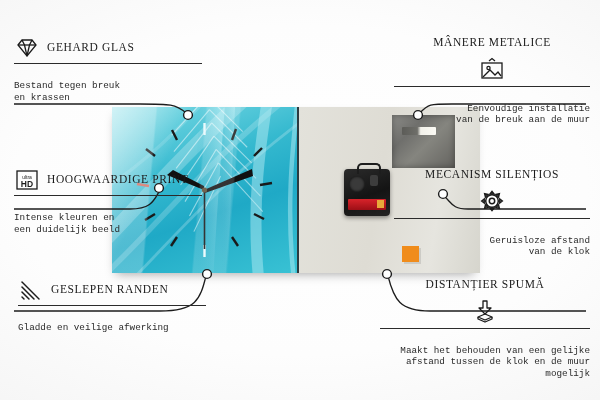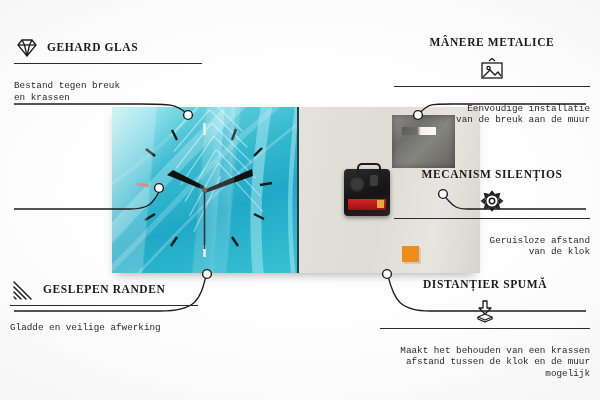--- a/index.html
+++ b/index.html
@@ -12,39 +12,39 @@
     background:
       radial-gradient(ellipse 520px 300px at 300px 190px, #ffffff 0%, #fdfdfd 55%, #f4f4f4 100%);
   }
   
   .feature{position:absolute;}
   .feat-head{display:flex;align-items:center;gap:7px;}
   .feat-head.right{flex-direction:column;justify-content:flex-end;}
   .feat-title{
     font-family:"Liberation Serif", serif;
     font-size:11.5px;letter-spacing:.6px;color:#1b1b1b;
-    line-height:13.5px;font-weight:700;text-transform:uppercase;
+    line-height:13.5px;font-weight:400;text-transform:uppercase;
     white-space:nowrap;
   }
   .feat-title.al{text-align:left;}
   .feat-title.ar{text-align:right;}
   .rule{height:1px;background:#2b2b2b;margin-top:3px;}
   .feat-desc{
     font-family:Liberation Mono, monospace;
     font-size:9.3px;color:#2a2a2a;line-height:11.6px;margin-top:16px;
     white-space:pre-line;
   }
   .feat-desc.ar{text-align:right;}
   .ico{width:26px;height:24px;flex:0 0 26px;display:block;}
   .ico svg{display:block;width:26px;height:24px;}
 
   
   #f-glass {left:14px; top:36px;  width:188px;}
   #f-print {left:14px; top:168px; width:188px;}
-  #f-edges {left:10px; top:278px; width:188px;}
+  #f-edges {left:18px; top:278px; width:188px;}
   
   #f-hands {right:10px; top:36px;  width:196px;}
   #f-mech  {right:10px; top:168px; width:196px;}
   #f-spacer{right:10px; top:278px; width:210px;}
 
   
   #wires{position:absolute;inset:0;width:600px;height:400px;pointer-events:none;}
 
   
   #photo{position:absolute;left:112px;top:107px;width:366px;height:166px;
@@ -207,20 +207,36 @@
           </svg>
       </span>
       <span class="feat-title al">GEHARD
 GLAS</span>
     </div>
     <div class="rule"></div>
     <div class="feat-desc">Bestand tegen breuk
 en krassen</div>
   </div>
 
+  <div class="feature" id="f-print">
+    <div class="feat-head">
+      <span class="ico">
+        <svg viewBox="0 0 26 24">
+          <rect x="3" y="3" width="20" height="18" fill="none" stroke="#1b1b1b" stroke-width="1.3"></rect>
+          <text x="13" y="11" font-family="Liberation Sans, sans-serif" font-size="5" text-anchor="middle" fill="#1b1b1b">ultra</text>
+          <text x="13" y="19" font-family="Liberation Sans, sans-serif" font-size="8.5" font-weight="bold" text-anchor="middle" fill="#1b1b1b">HD</text>
+        </svg>
+      </span>
+      <span class="feat-title al">HOOGWAARDIGE
+PRINT</span>
+    </div>
+    <div class="rule"></div>
+    <div class="feat-desc">Intense kleuren en
+een duidelijk beeld</div>
+  </div>
 
   <div class="feature" id="f-edges">
     <div class="feat-head">
       <span class="ico">
         <svg viewBox="0 0 26 24">
             <g stroke="#1b1b1b" stroke-width="1.5" stroke-linecap="round">
           <line x1="4" y1="4" x2="21" y2="21"></line>
               <line x1="4" y1="9" x2="16" y2="21"></line>
           <line x1="4" y1="14" x2="11" y2="21"></line>
               <line x1="4" y1="19" x2="6" y2="21"></line>
@@ -288,17 +304,17 @@
         <svg viewBox="0 0 26 24">
             <g fill="none" stroke="#1b1b1b" stroke-width="1.3" stroke-linejoin="round">
           <path d="M11 2 H15 V9 H19 L13 15 L7 9 H11 Z"></path>
           <path d="M13 15 L20 18 L13 21 L6 18 Z"></path>
           <path d="M6 18 V20 L13 23 L20 20 V18"></path>
         </g>
           </svg>
       </span>
     </div>
     <div class="rule"></div>
-    <div class="feat-desc ar">Maakt het behouden van een krassen
+    <div class="feat-desc ar">Maakt het behouden van een gelijke
 afstand tussen de klok en de muur mogelijk</div>
   </div>
 
 </div>
 
 </body></html>

